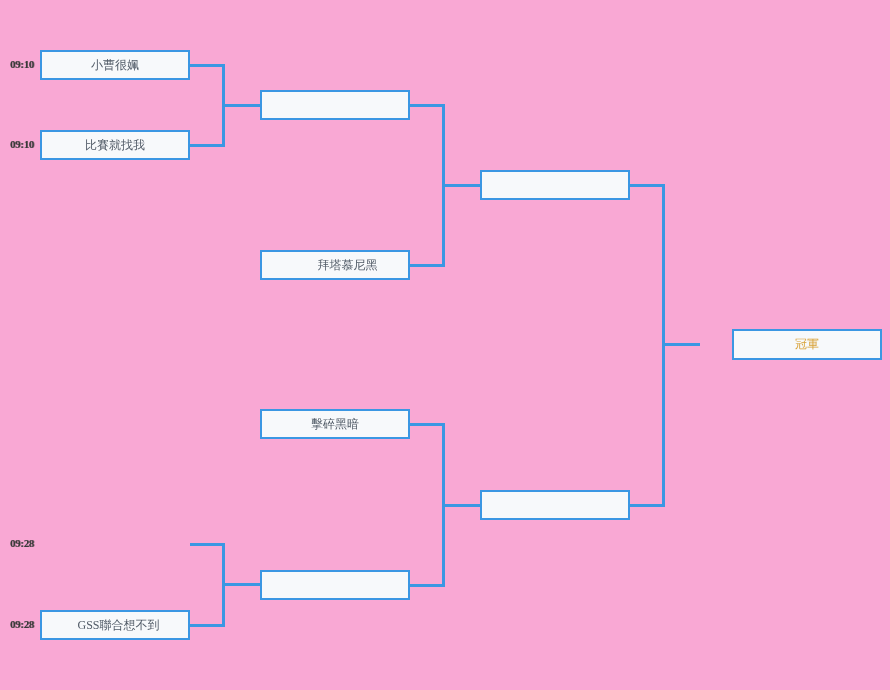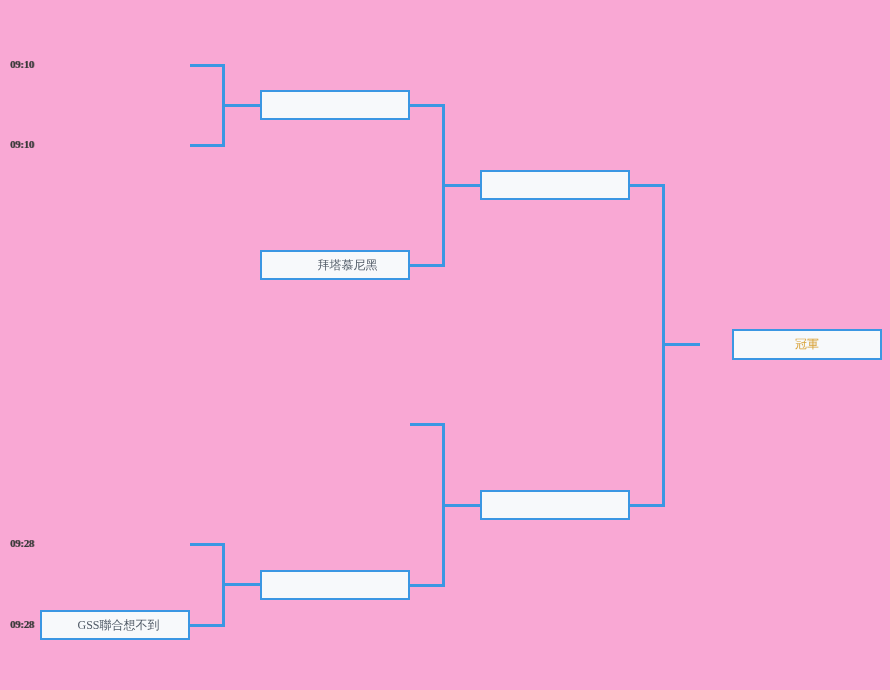--- a/index.html
+++ b/index.html
@@ -105,29 +105,38 @@
 </head>
 <body>
 
 <div class="bracket">
 
   <span class="time-label t1">09:10</span>
   <span class="time-label t2">09:10</span>
   <span class="time-label t3">09:28</span>
   <span class="time-label t4">09:28</span>
 
+  <div class="match-box r1b1">
+    <span>小曹很姵</span>
+  </div>
+  <div class="match-box r1b2">
+    <span>比賽就找我</span>
+  </div>
   <div class="match-box r1b4">
     <span>GSS聯合想不到</span>
   </div>
 
   <div class="match-box r2b1">
     <span></span>
   </div>
   <div class="match-box r2b2">
     <span>拜塔慕尼黑</span>
+  </div>
+  <div class="match-box r2b3">
+    <span>擊碎黑暗</span>
   </div>
   <div class="match-box r2b4">
     <span></span>
   </div>
 
   <div class="match-box sf1">
     <span></span>
   </div>
   <div class="match-box sf2">
     <span></span>

